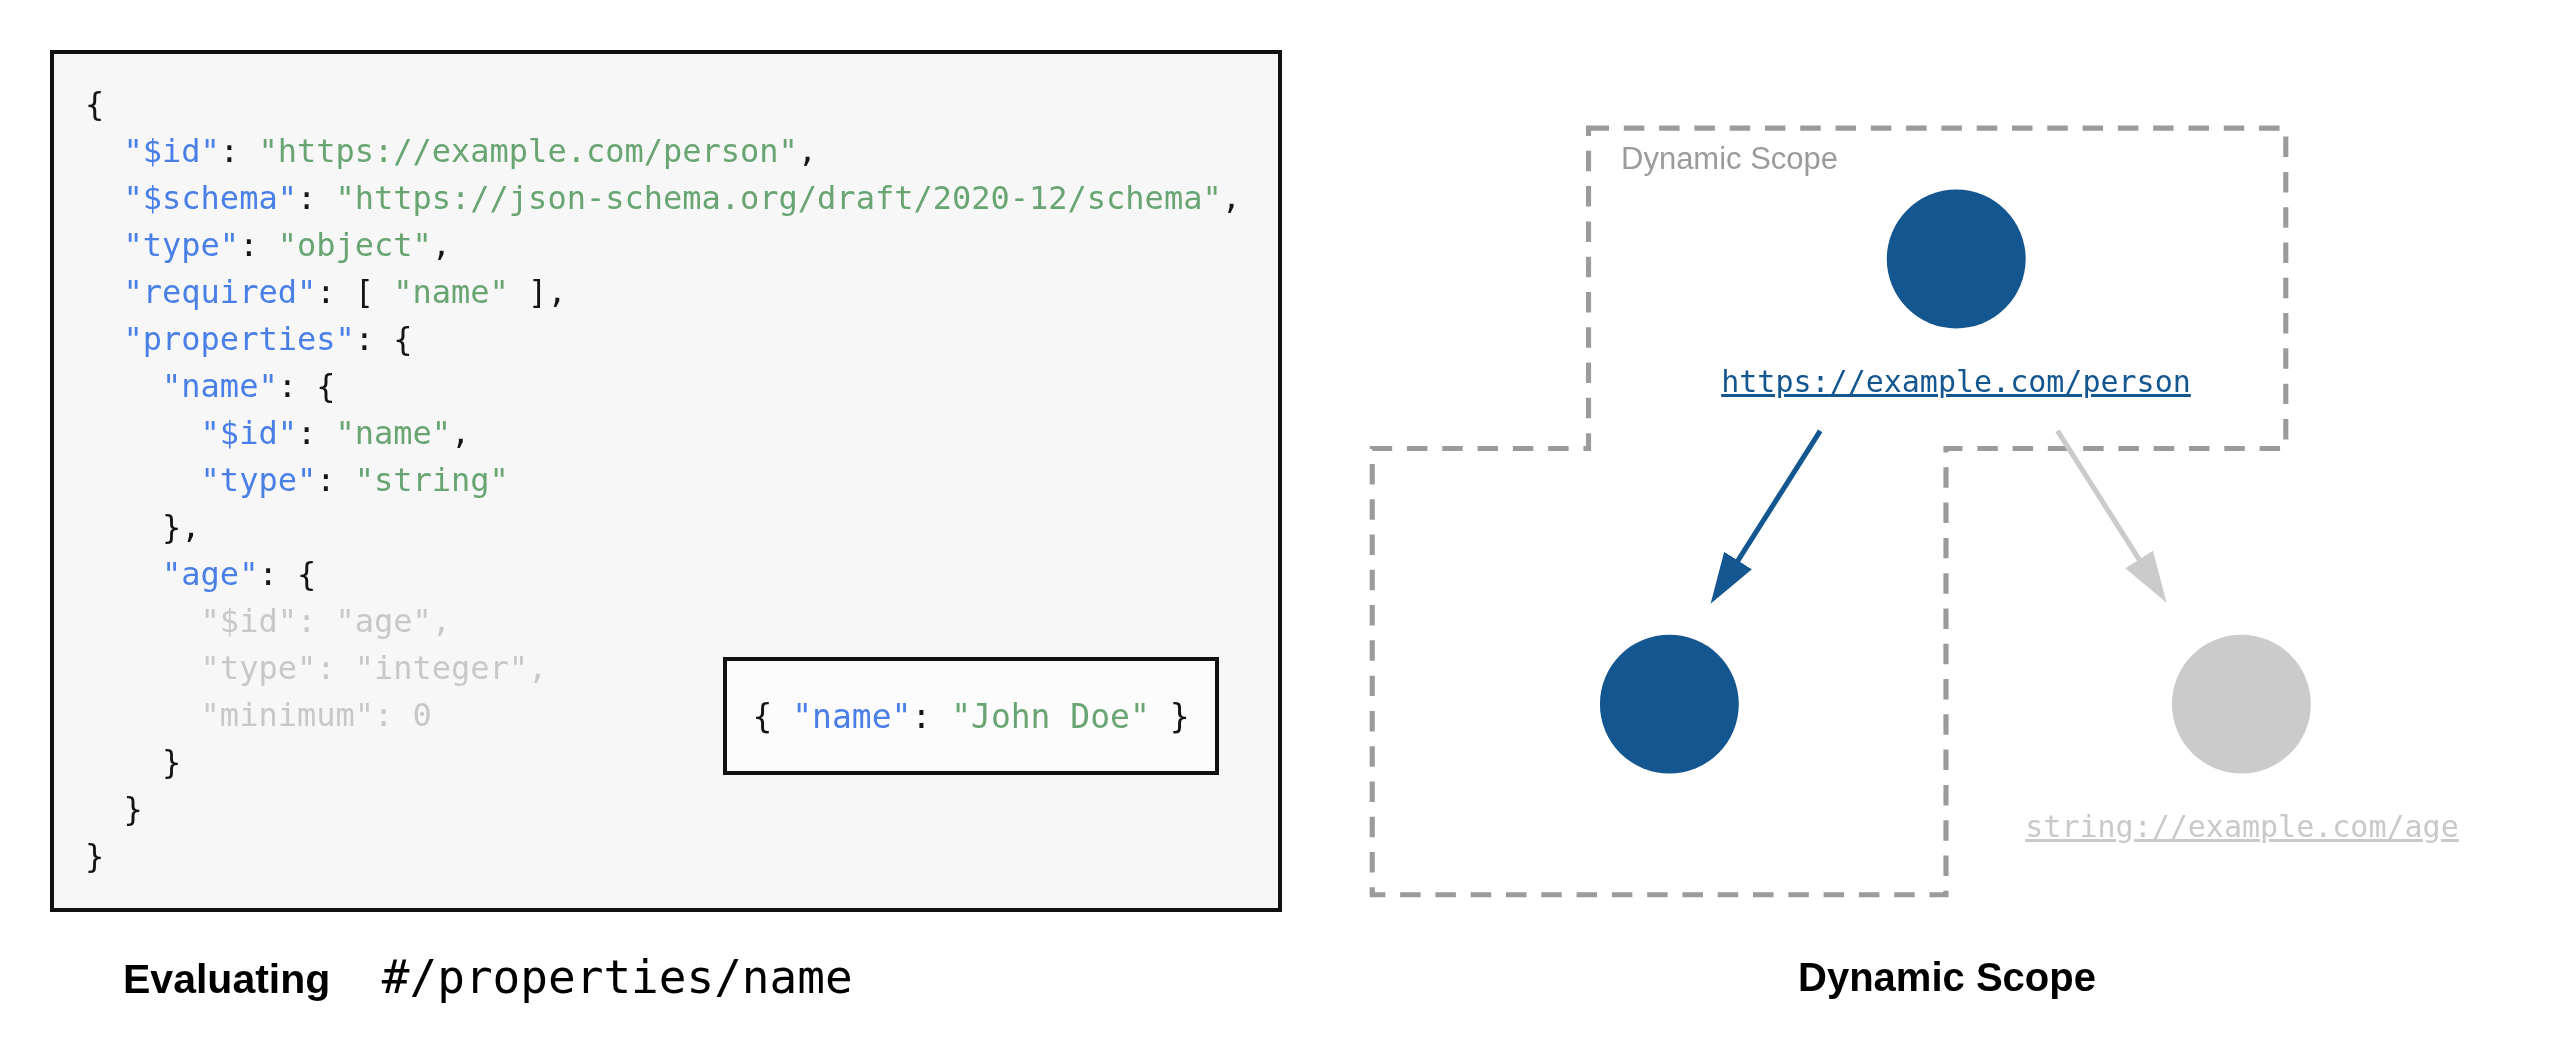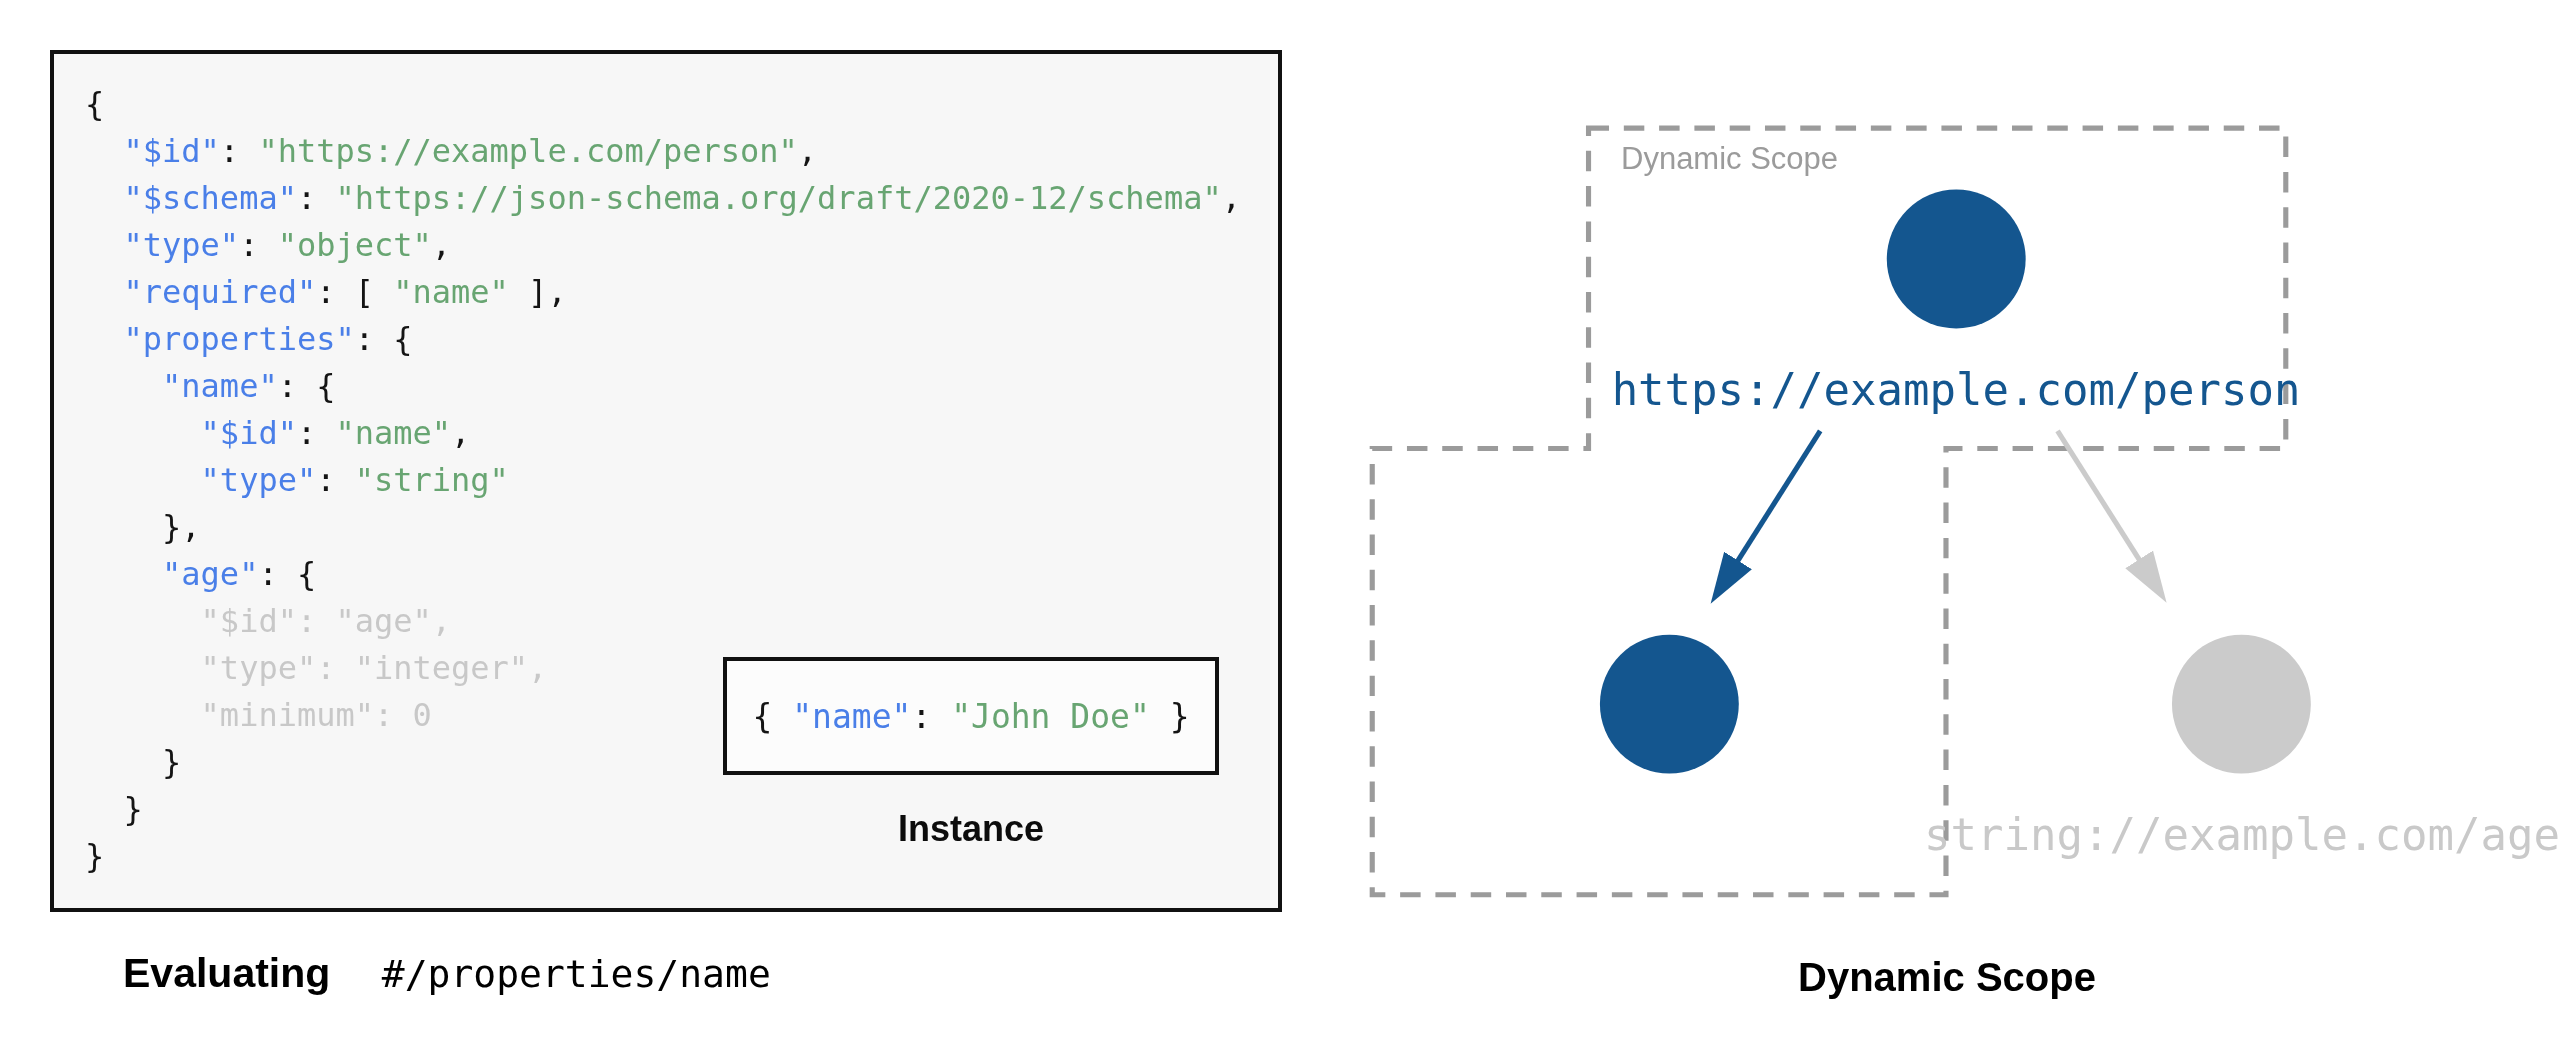--- a/index.html
+++ b/index.html
@@ -19,45 +19,44 @@
 
   .instance-box{position:absolute;left:669px;top:603px;width:496px;height:118px;
                 box-sizing:border-box;background:#fcfcfc;border:4.6px solid #111111;
                 display:flex;align-items:center;justify-content:center;
                 font-family:"DejaVu Sans Mono",monospace;font-size:33px;white-space:pre;}
   .instance-label{position:absolute;left:669px;top:754px;width:496px;text-align:center;
                   font-weight:bold;font-size:36px;color:#0c0c0c;}
 
   .caption-left{position:absolute;left:123px;top:950px;display:flex;align-items:baseline;gap:39px;}
   .caption-left .cap-bold{font-weight:bold;font-size:41px;color:#000000;}
-  .caption-left .cap-mono{font-family:"DejaVu Sans Mono",monospace;font-size:38px;
+  .caption-left .cap-mono{font-family:"DejaVu Sans Mono",monospace;font-size:46px;
                           color:#000000;margin-left:12.5px;}
 
   
   .diagram-svg{position:absolute;left:0;top:0;width:2576px;height:1053px;pointer-events:none;}
   .scope-label{position:absolute;left:1621px;top:141px;font-size:31px;color:#9b9b9b;}
-  .url{position:absolute;font-family:"DejaVu Sans Mono",monospace;font-size:44px;
-       white-space:nowrap;transform:translateX(-50%);}
+  .url{position:absolute;font-family:"DejaVu Sans Mono",monospace;font-size:30px;
+       white-space:nowrap;transform:translateX(-50%);text-decoration:underline;}
   .url-person{left:1956px;top:364px;color:#14568f;}
   .url-name{left:1670px;top:809px;color:#14568f;}
   .url-age{left:2242px;top:809px;color:#c9c9c9;}
   .caption-right{position:absolute;left:1947px;top:955px;transform:translateX(-50%);
                  font-weight:bold;font-size:40px;color:#000000;white-space:nowrap;}
 </style>
 </head>
 <body>
 
 <div class="page">
 
   <div class="code-box">
     <div class="code"><div class="code-line"><span class="tok-p">{</span></div><div class="code-line"><span class="tok-p">  </span><span class="tok-k">"$id"</span><span class="tok-p">: </span><span class="tok-s">"https://example.com/person"</span><span class="tok-p">,</span></div><div class="code-line"><span class="tok-p">  </span><span class="tok-k">"$schema"</span><span class="tok-p">: </span><span class="tok-s">"https://json-schema.org/draft/2020-12/schema"</span><span class="tok-p">,</span></div><div class="code-line"><span class="tok-p">  </span><span class="tok-k">"type"</span><span class="tok-p">: </span><span class="tok-s">"object"</span><span class="tok-p">,</span></div><div class="code-line"><span class="tok-p">  </span><span class="tok-k">"required"</span><span class="tok-p">: [ </span><span class="tok-s">"name"</span><span class="tok-p"> ],</span></div><div class="code-line"><span class="tok-p">  </span><span class="tok-k">"properties"</span><span class="tok-p">: {</span></div><div class="code-line"><span class="tok-p">    </span><span class="tok-k">"name"</span><span class="tok-p">: {</span></div><div class="code-line"><span class="tok-p">      </span><span class="tok-k">"$id"</span><span class="tok-p">: </span><span class="tok-s">"name"</span><span class="tok-p">,</span></div><div class="code-line"><span class="tok-p">      </span><span class="tok-k">"type"</span><span class="tok-p">: </span><span class="tok-s">"string"</span></div><div class="code-line"><span class="tok-p">    },</span></div><div class="code-line"><span class="tok-p">    </span><span class="tok-k">"age"</span><span class="tok-p">: {</span></div><div class="code-line"><span class="tok-d">      "$id": "age",</span></div><div class="code-line"><span class="tok-d">      "type": "integer",</span></div><div class="code-line"><span class="tok-d">      "minimum": 0</span></div><div class="code-line"><span class="tok-p">    }</span></div><div class="code-line"><span class="tok-p">  }</span></div><div class="code-line"><span class="tok-p">}</span></div></div>
     <div class="instance-box">
       <span><span class="tok-p">{ </span><span class="tok-k">"name"</span><span class="tok-p">: </span><span class="tok-s">"John Doe"</span><span class="tok-p"> }</span></span>
     </div>
-    <div class="instance-label">Instance</div>
   </div>
 
   <div class="caption-left">
     <span class="cap-bold">Evaluating</span>
     <span class="cap-mono">#/properties/name</span>
   </div>
 
   <svg class="diagram-svg" viewBox="0 0 4524 1850">
     <defs>
       <marker id="arrow-blue" viewBox="0 0 10 10" refX="2" refY="5" markerWidth="10" markerHeight="10" orient="auto">

